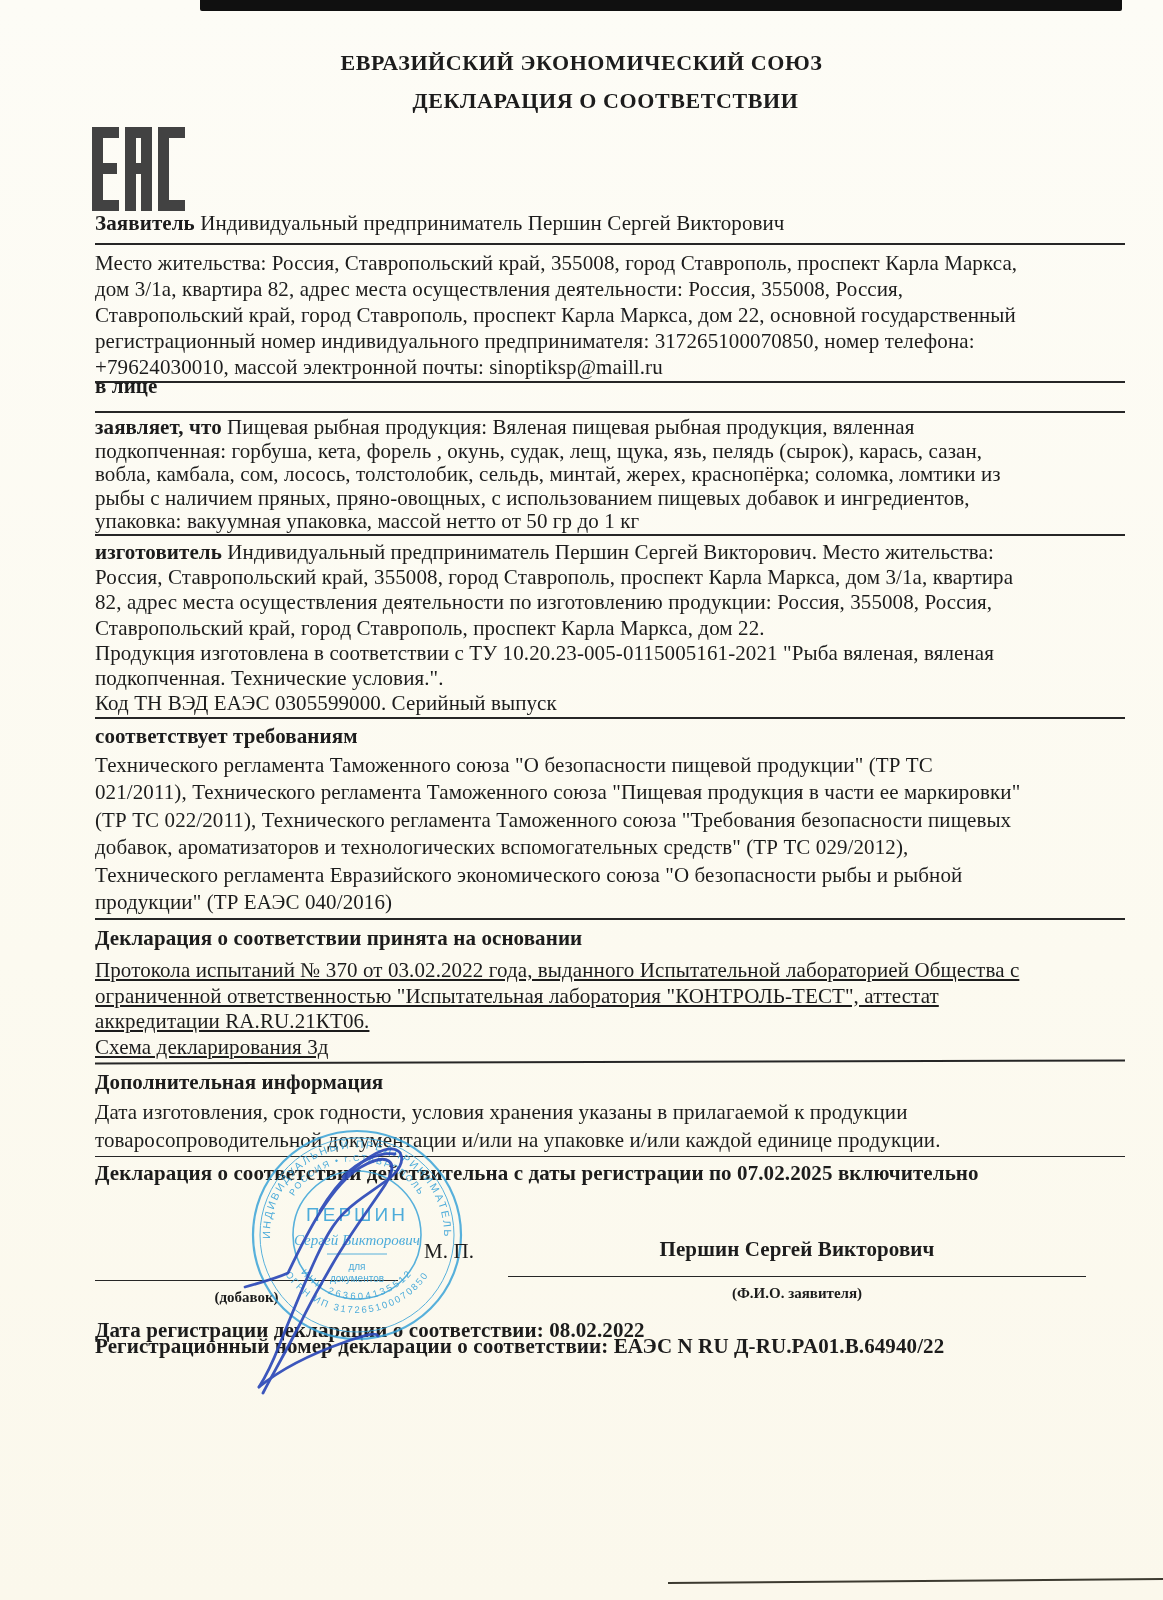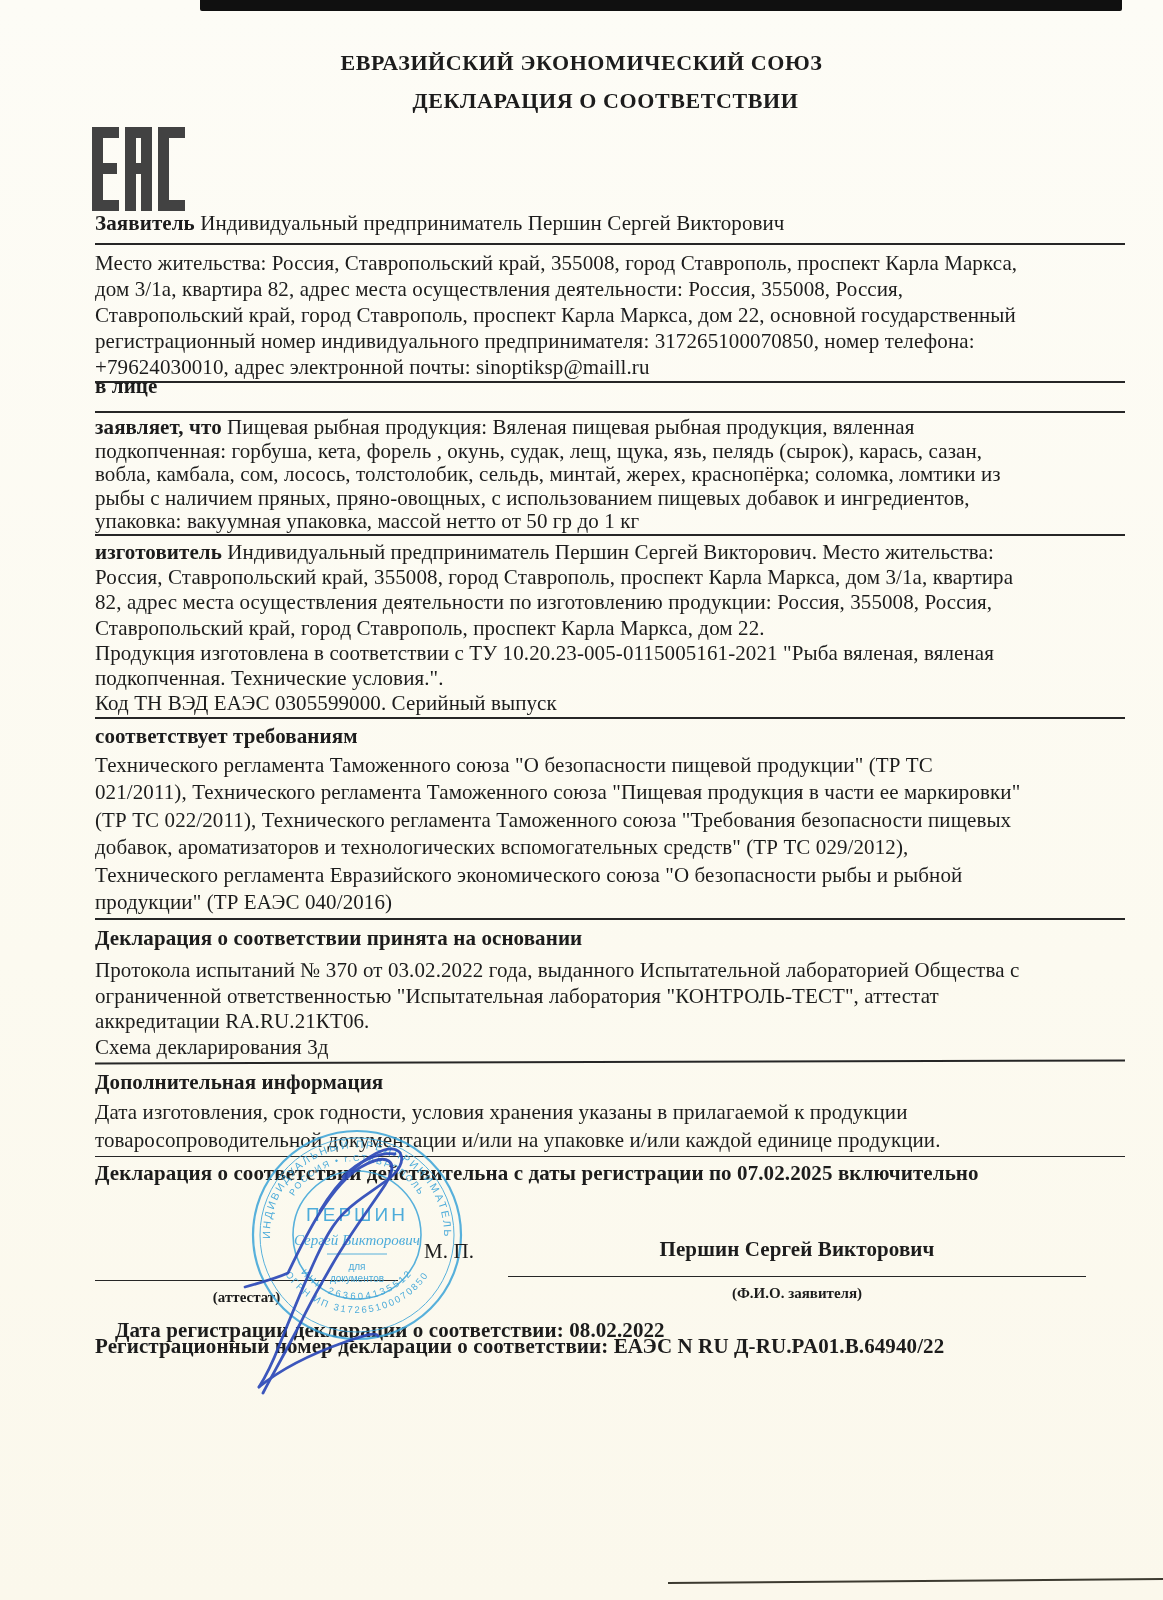--- a/index.html
+++ b/index.html
@@ -52,21 +52,21 @@
     <b>Заявитель</b>
     <span>Индивидуальный предприниматель Першин Сергей Викторович</span>
   </div>
   <div class="rule" style="left:95px;top:243px;width:1030px;"></div>
 
   <div class="abs para" style="top:250px;line-height:26px;">
     <div class="body-line">Место жительства: Россия, Ставропольский край, 355008, город Ставрополь, проспект Карла Маркса,</div>
     <div class="body-line">дом 3/1а, квартира 82, адрес места осуществления деятельности: Россия, 355008, Россия,</div>
     <div class="body-line">Ставропольский край, город Ставрополь, проспект Карла Маркса, дом 22, основной государственный</div>
     <div class="body-line">регистрационный номер индивидуального предпринимателя: 317265100070850, номер телефона:</div>
-    <div class="body-line">+79624030010, адрес электронной почты: sinoptiksp@maill.ru</div>
+    <div class="body-line">+79624030010, массой электронной почты: sinoptiksp@maill.ru</div>
   </div>
   <div class="rule" style="left:95px;top:381px;width:1030px;"></div>
 
   <div class="abs para body-line bold" style="top:374px;">в лице</div>
   <div class="rule" style="left:95px;top:411px;width:1030px;"></div>
 
   <div class="abs para" style="top:416px;line-height:23.5px;">
     <div class="body-line">
       <b>заявляет, что</b>
       <span>Пищевая рыбная продукция: Вяленая пищевая рыбная продукция, вяленная</span>
@@ -97,39 +97,39 @@
     <div class="body-line">Технического регламента Таможенного союза "О безопасности пищевой продукции" (ТР ТС</div>
     <div class="body-line">021/2011), Технического регламента Таможенного союза "Пищевая продукция в части ее маркировки"</div>
     <div class="body-line">(ТР ТС 022/2011), Технического регламента Таможенного союза "Требования безопасности пищевых</div>
     <div class="body-line">добавок, ароматизаторов и технологических вспомогательных средств" (ТР ТС 029/2012),</div>
     <div class="body-line">Технического регламента Евразийского экономического союза "О безопасности рыбы и рыбной</div>
     <div class="body-line">продукции" (ТР ЕАЭС 040/2016)</div>
   </div>
   <div class="rule" style="left:95px;top:918px;width:1030px;"></div>
 
   <div class="abs para body-line bold" style="top:926px;">Декларация о соответствии принята на основании</div>
-  <div class="abs para" style="top:958px;line-height:25.5px;">
+  <div class="abs para" style="top:958px;line-height:25.5px;text-decoration:underline;">
     <div class="body-line">Протокола испытаний № 370 от 03.02.2022 года, выданного Испытательной лабораторией Общества с</div>
     <div class="body-line">ограниченной ответственностью "Испытательная лаборатория "КОНТРОЛЬ-ТЕСТ", аттестат</div>
     <div class="body-line">аккредитации RA.RU.21КТ06.</div>
     <div class="body-line">Схема декларирования 3д</div>
   </div>
   <div class="rule" style="left:95px;top:1061px;width:1030px;transform:rotate(-0.18deg);"></div>
 
   <div class="abs para body-line bold" style="top:1070px;">Дополнительная информация</div>
   <div class="abs para" style="top:1098px;line-height:28px;">
     <div class="body-line">Дата изготовления, срок годности, условия хранения указаны в прилагаемой к продукции</div>
     <div class="body-line">товаросопроводительной документации и/или на упаковке и/или каждой единице продукции.</div>
   </div>
   <div class="rule thin" style="left:95px;top:1156px;width:1030px;"></div>
 
   <div class="abs para body-line bold" style="top:1161px;">Декларация о соответствии действительна с даты регистрации по 07.02.2025 включительно</div>
 
   <div class="rule thin" style="left:95px;top:1280px;width:303px;"></div>
-  <div class="abs caption center" style="left:95px;top:1289px;width:303px;">(аттестат)</div>
+  <div class="abs caption center" style="left:95px;top:1289px;width:303px;">(добавок)</div>
 
   <div class="abs body-line" style="left:424px;top:1239px;z-index:5;">М. П.</div>
 
   <div class="abs body-line center" style="left:508px;top:1237px;width:578px;">Першин Сергей Викторович</div>
   <div class="rule thin" style="left:508px;top:1276px;width:578px;"></div>
   <div class="abs caption center" style="left:508px;top:1285px;width:578px;">(Ф.И.О. заявителя)</div>
 
   <svg class="abs" style="left:225px;top:1115px;z-index:4;" width="270" height="300" viewBox="0 0 270 300">
     <defs>
       <path id="arcTopOuter" d="M 45,120 A 87,87 0 0 1 219,120"></path>
@@ -163,17 +163,17 @@
     </g>
     <g stroke="#2c49b8" stroke-width="2.8" fill="none" stroke-linecap="round" stroke-linejoin="round" opacity="0.92">
       <path d="M 20,172 C 38,167 52,163 63,158 C 82,118 106,70 136,52 C 162,37 176,45 160,70 C 147,90 124,120 107,150 C 94,173 88,182 76,207 C 58,242 46,262 38,278"></path>
       <path d="M 95,96 C 115,62 141,41 159,35 C 179,29 183,48 166,62 C 150,75 134,83 121,96 C 107,109 99,126 91,143 C 79,169 68,196 54,231 C 47,249 41,261 34,272"></path>
       <path d="M 34,272 C 56,254 86,239 120,227 C 140,220 150,217 153,221"></path>
       <path d="M 118,62 C 133,46 154,37 170,39"></path>
     </g>
   </svg>
 
   <div class="abs para body-line bold" style="top:1334px;">Регистрационный номер декларации о соответствии: ЕАЭС N RU Д-RU.PA01.B.64940/22</div>
-  <div class="abs para body-line bold" style="top:1318px;margin-left:20px;">Дата регистрации декларации о соответствии: 08.02.2022</div>
+  <div class="abs para body-line bold" style="top:1318px;">Дата регистрации декларации о соответствии: 08.02.2022</div>
 
   <div class="abs" style="left:668px;top:1580px;width:495px;height:0;border-top:2px solid #3c3a30;transform:rotate(-0.45deg);"></div>
 
 </div>
 
 </body></html>

